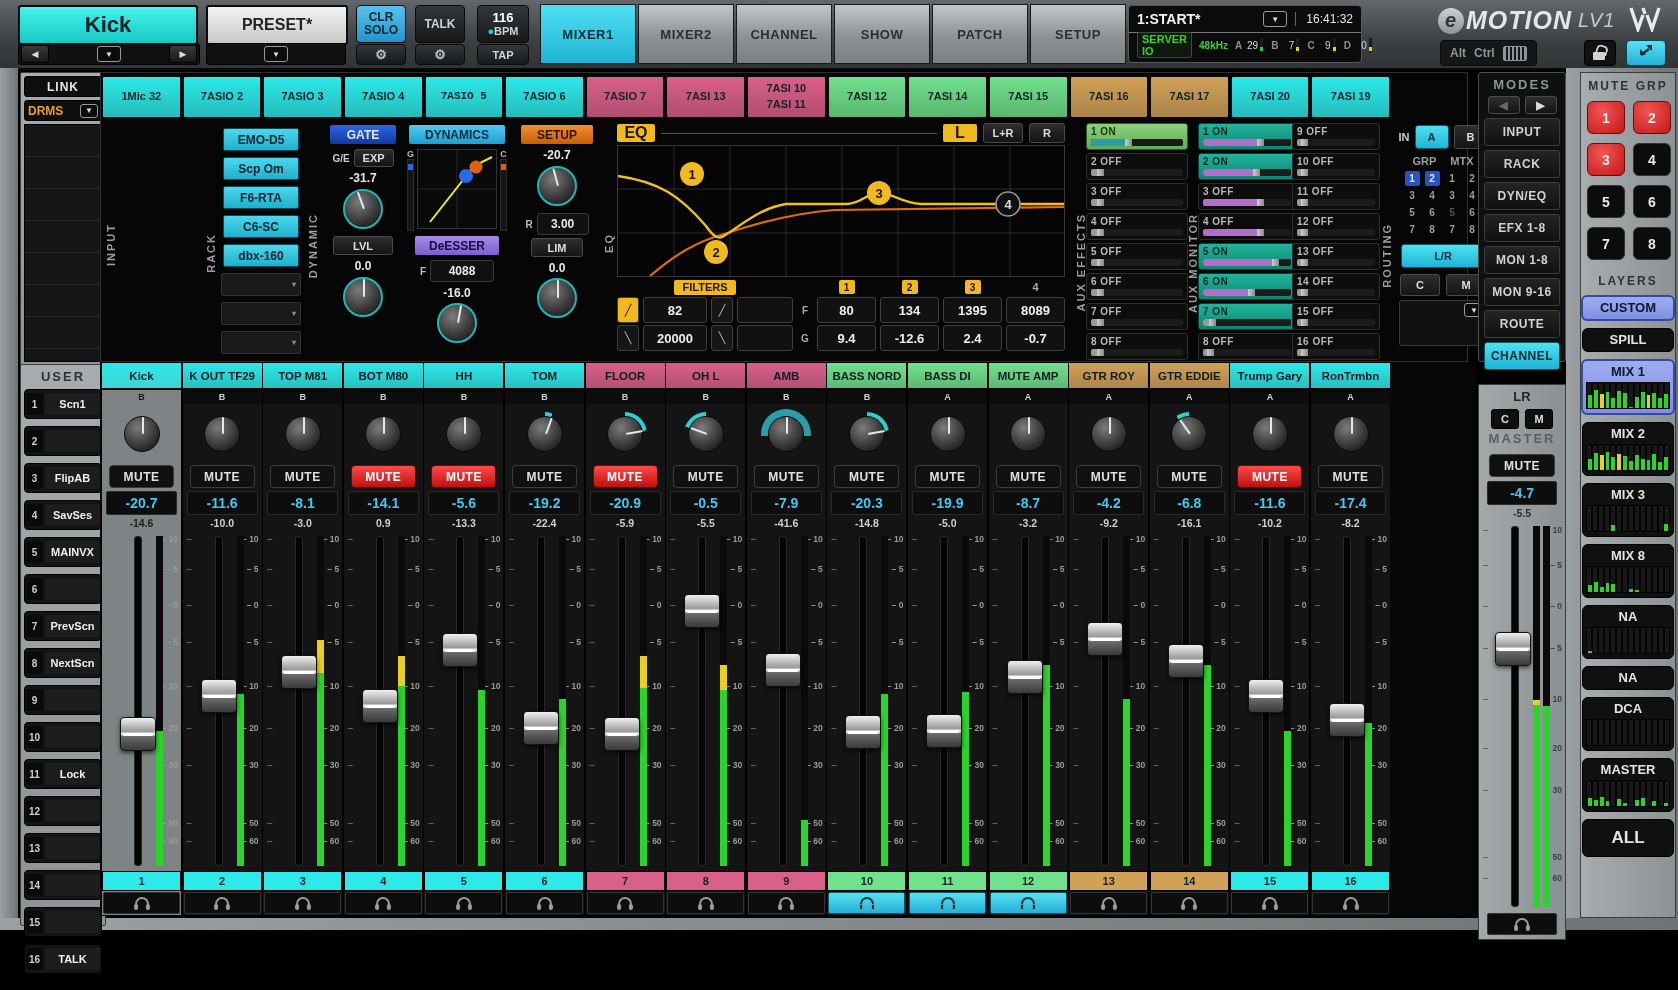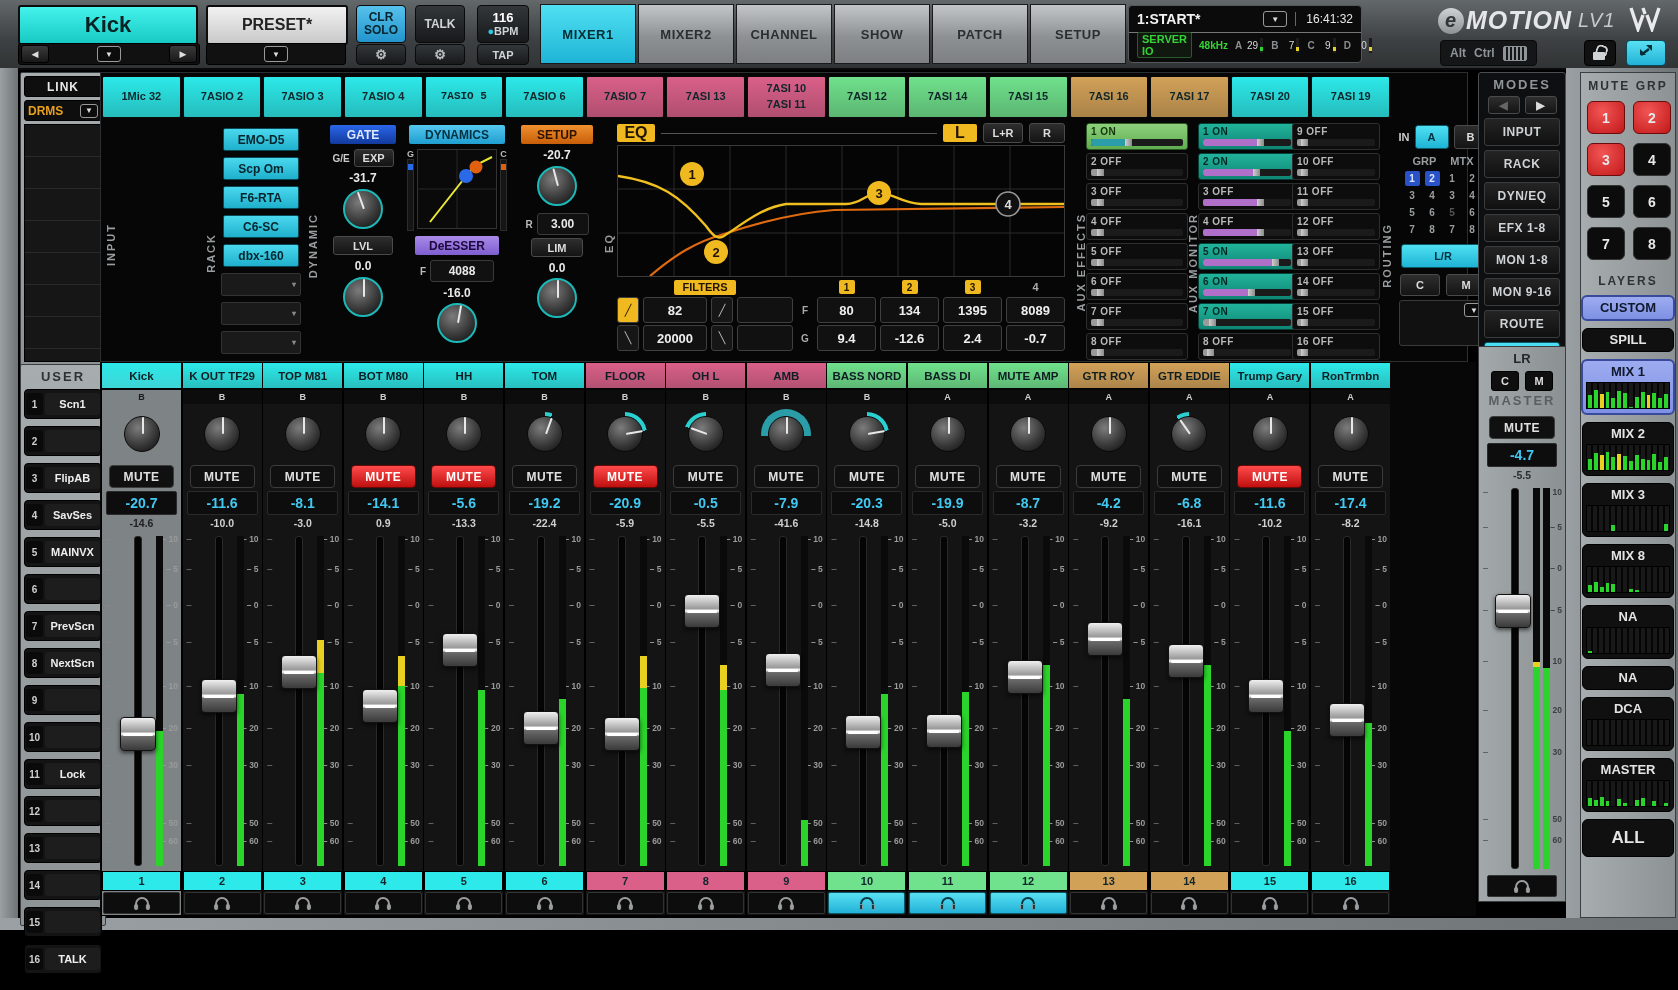--- a/index.html
+++ b/index.html
@@ -1877,21 +1877,21 @@
         <svg class="phones-svg" width="18" height="13" viewBox="0 0 18 13">
           <path d="M3,11 V7 A6,6 0 0 1 15,7 V11" fill="none" stroke-width="2"></path>
           <rect x="1.6" y="7.5" width="3" height="5" rx="1" fill="#9a9ea0" stroke="none"></rect>
           <rect x="13.4" y="7.5" width="3" height="5" rx="1" fill="#9a9ea0" stroke="none"></rect>
         </svg>
       </div>
     </div>
   </section>
 <div class="abs" style="left:1390px;top:362px;width:86px;height:554px;background:#070707"></div>
 
-<section id="master" class="abs" style="left:1478px;top:346px;width:86px;height:554px">
+<section id="master" class="abs" style="left:1478px;top:384px;width:86px;height:554px">
   <div style="height:22px;display:flex;align-items:center;justify-content:center;font-weight:bold;font-size:13px;color:#24282a">LR</div>
   <div style="display:flex;justify-content:center;gap:6px;margin:2px 0">
     <span class="mini">C</span>
     <span class="mini">M</span>
   </div>
   <div style="text-align:center;color:#5a5f61;font-weight:bold;font-size:13px;letter-spacing:2px">MASTER</div>
   <div class="ch-mute" style="margin:8px 10px 0">MUTE</div>
   <div class="ch-val" style="margin:4px 8px 0">-4.7</div>
   <div class="ch-val2">-5.5</div>
   <div class="ch-fader" id="masterfader">

